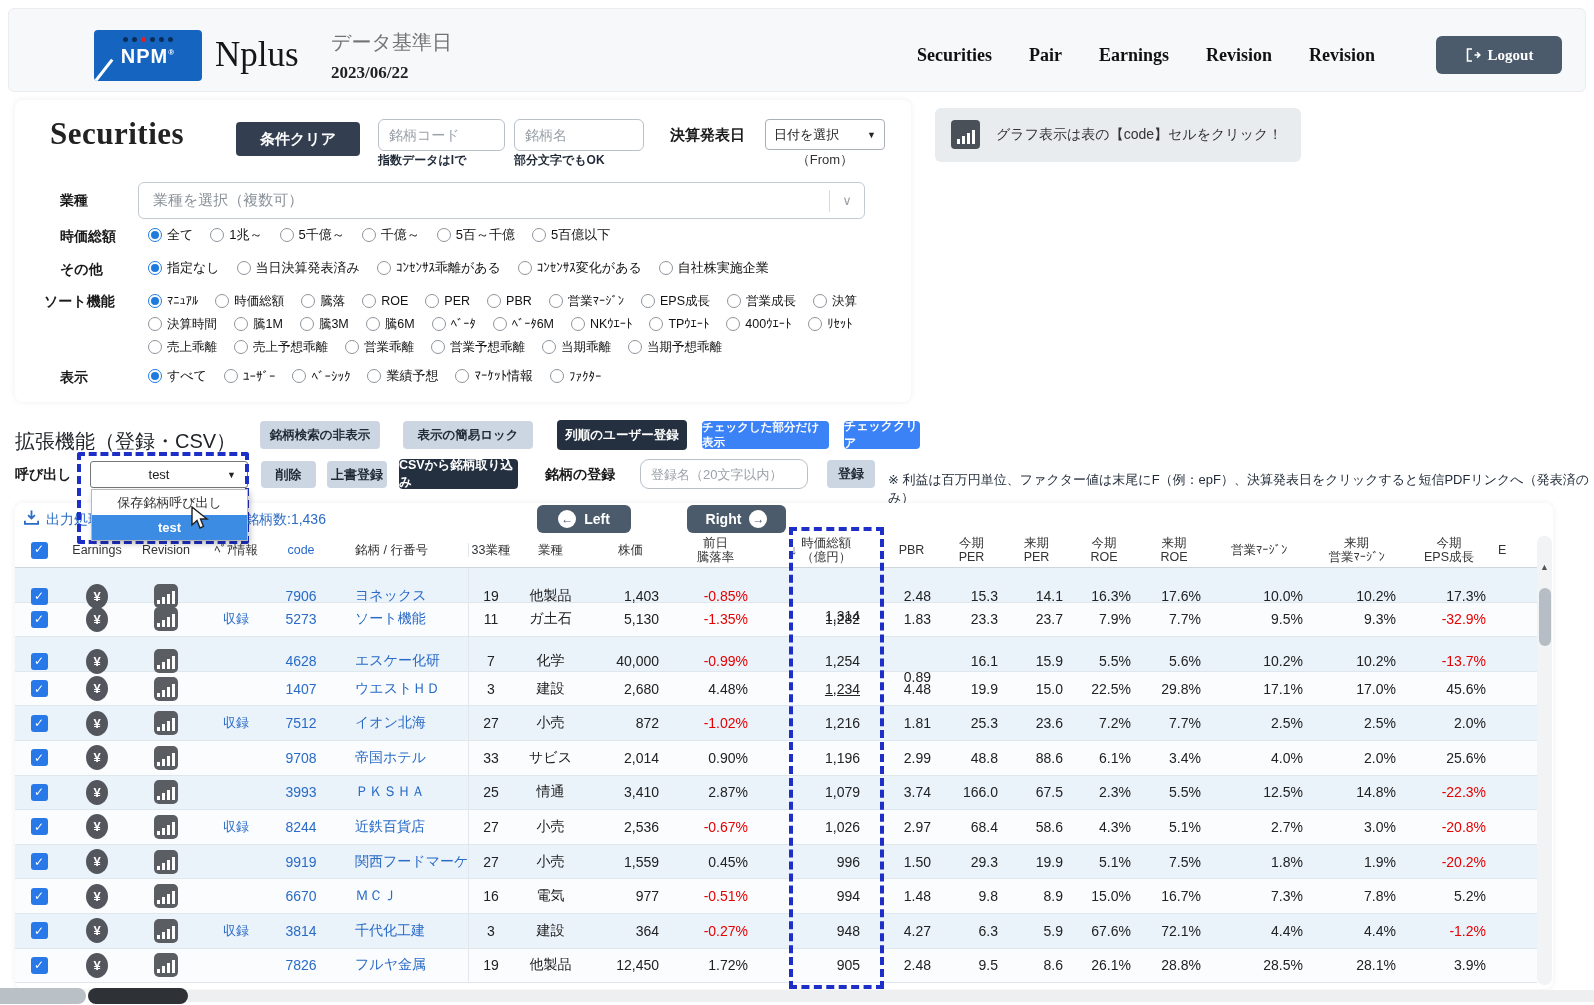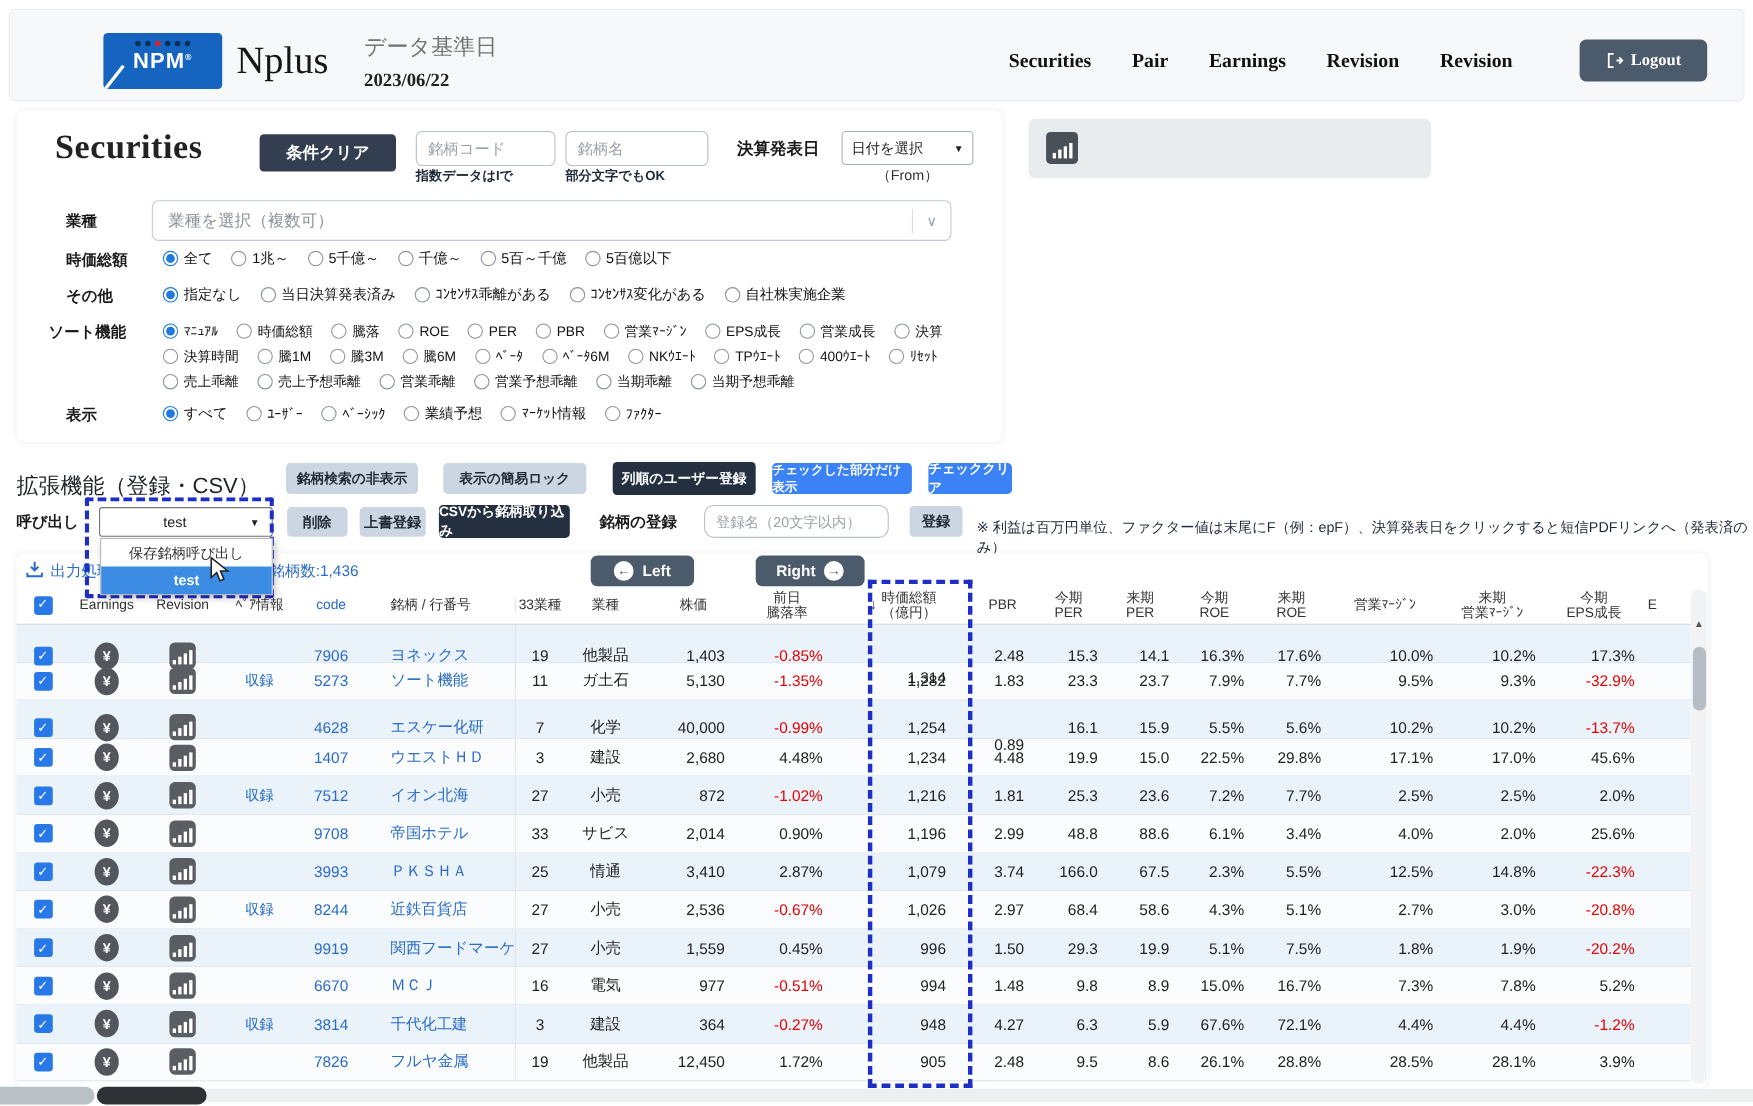--- a/index.html
+++ b/index.html
@@ -16,21 +16,21 @@
   #logo .dots i { width:5px; height:5px; border-radius:50%; display:block; }
   #logo .npm { position:absolute; left:0; right:0; top:15px; text-align:center; color:#fff; font-weight:bold; font-size:20px; letter-spacing:1px; }
   #logo .npm sup { font-size:8px; }
   #logo .slash { position:absolute; left:-6px; bottom:8px; width:30px; height:3px; background:#fff; transform:rotate(-52deg); }
   #appname { left:206px; top:26px; font-size:35px; color:#161616; }
   #datebox { left:322px; top:20px; }
   #datebox .l1 { font-size:20px; font-weight:normal; color:#737373; }
   #datebox .l2 { font-size:17px; font-weight:bold; margin-top:7px; }
   #nav { left:908px; top:30px; height:32px; display:flex; align-items:center; gap:37px; }
   #nav .navitem { font-size:18px; font-weight:bold; color:#111; cursor:pointer; }
-  #logout { left:1427px; top:27px; width:116px; height:38px; background:#4c5b6b; border-radius:6px; color:#fff; display:flex; align-items:center; justify-content:center; gap:7px; font-size:15px; font-weight:bold; cursor:pointer; }
+  #logout { left:1427px; top:27px; width:126px; height:38px; background:#4c5b6b; border-radius:6px; color:#fff; display:flex; align-items:center; justify-content:center; gap:7px; font-size:15px; font-weight:bold; cursor:pointer; }
 
   
   #fcard { left:15px; top:100px; width:896px; height:302px; background:#fff; border-radius:8px; box-shadow:0 0 6px rgba(0,0,0,.07); }
   #sec-title { left:50px; top:116px; font-size:31px; font-weight:bold; letter-spacing:.5px; }
   .btn-dark { background:#333f50; color:#fff; border-radius:4px; display:flex; align-items:center; justify-content:center; font-weight:bold; cursor:pointer; }
   .btn-light { background:#ccd6e2; color:#1f2937; border-radius:4px; display:flex; align-items:center; justify-content:center; font-weight:bold; cursor:pointer; }
   .btn-blue { background:#3b82f6; color:#fff; border-radius:4px; display:flex; align-items:center; justify-content:center; font-weight:bold; cursor:pointer; }
   .tinput { border:1px solid #b9c0c8; border-radius:6px; font-size:14px; padding:0 10px; color:#333; width:100%; height:100%; outline:none; font-family:inherit; }
   .tinput::placeholder { color:#9aa1a8; }
   .hint { font-size:12px; font-weight:bold; color:#1f2937; }
@@ -357,20 +357,21 @@
       </span>
     </div>
 
   <div class="abs" id="ghint">
     <span class="icon">
         <i style="height:5px"></i>
         <i style="height:8px"></i>
         <i style="height:11px"></i>
         <i style="height:14px"></i>
       </span>
+    <span class="txt">グラフ表示は表の【code】セルをクリック！</span>
   </div>
 
   <div class="abs" id="ext-title">拡張機能（登録・CSV）</div>
   <div class="abs btn-light" style="left:260px;top:421px;width:120px;height:28px;font-size:12.5px;">銘柄検索の非表示</div>
   <div class="abs btn-light" style="left:403px;top:421px;width:130px;height:28px;font-size:12.5px;">表示の簡易ロック</div>
   <div class="abs btn-dark" style="left:557px;top:420px;width:130px;height:30px;font-size:12.5px;background:#24303f;">列順のユーザー登録</div>
   <div class="abs btn-blue" style="left:702px;top:421px;width:127px;height:28px;font-size:11.5px;">チェックした部分だけ表示</div>
   <div class="abs btn-blue" style="left:844px;top:421px;width:76px;height:28px;font-size:12px;">チェッククリア</div>
 
   <div class="abs flabel" style="left:15px;top:466px;">呼び出し</div>
@@ -555,21 +556,21 @@
               <i style="height: 13px;"></i>
             </div>
           </div>
           <div class="cell blue" style="font-size: 13px;"></div>
           <div class="cell blue" style="font-weight: 500;">1407</div>
           <div class="cell blue left" style="padding-left: 24px; overflow: hidden; white-space: nowrap;">ウエストＨＤ</div>
           <div class="cell divl" style="height: 100%;">3</div>
           <div class="cell">建設</div>
           <div class="cell right" style="padding-right: 14px;">2,680</div>
           <div class="cell right" style="padding-right: 10px;">4.48%</div>
-          <div class="cell right" style="padding-right: 24px;">1,234</div>
+          <div class="cell right" style="padding-right: 24px; text-decoration: underline;">1,234</div>
           <div class="cell right" style="padding-right: 8px;">4.48</div>
           <div class="cell right" style="padding-right: 6px;">19.9</div>
           <div class="cell right" style="padding-right: 6px;">15.0</div>
           <div class="cell right" style="padding-right: 8px;">22.5%</div>
           <div class="cell right" style="padding-right: 8px;">29.8%</div>
           <div class="cell right" style="padding-right: 6px;">17.1%</div>
           <div class="cell right" style="padding-right: 8px;">17.0%</div>
           <div class="cell right" style="padding-right: 8px;">45.6%</div>
           <div class="cell"></div>
         </div>

